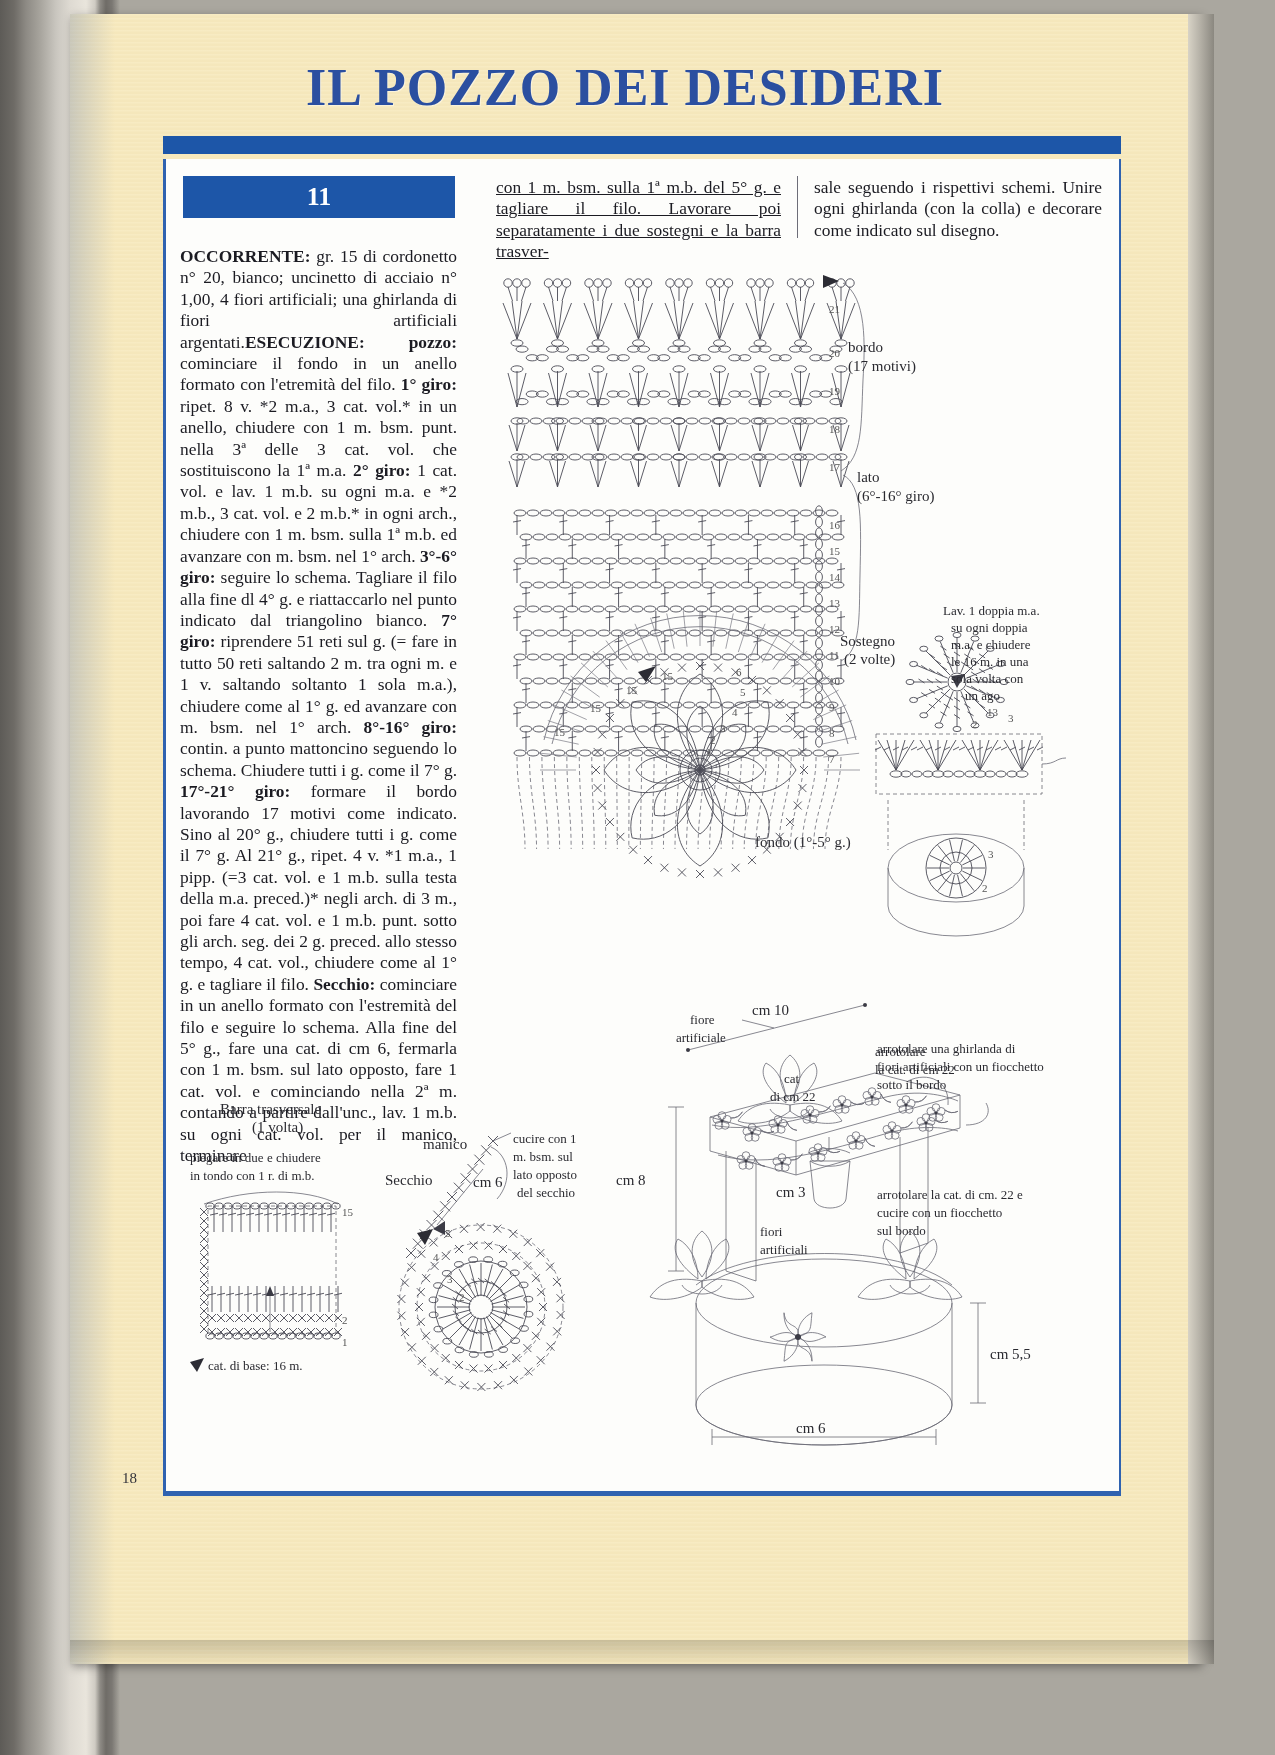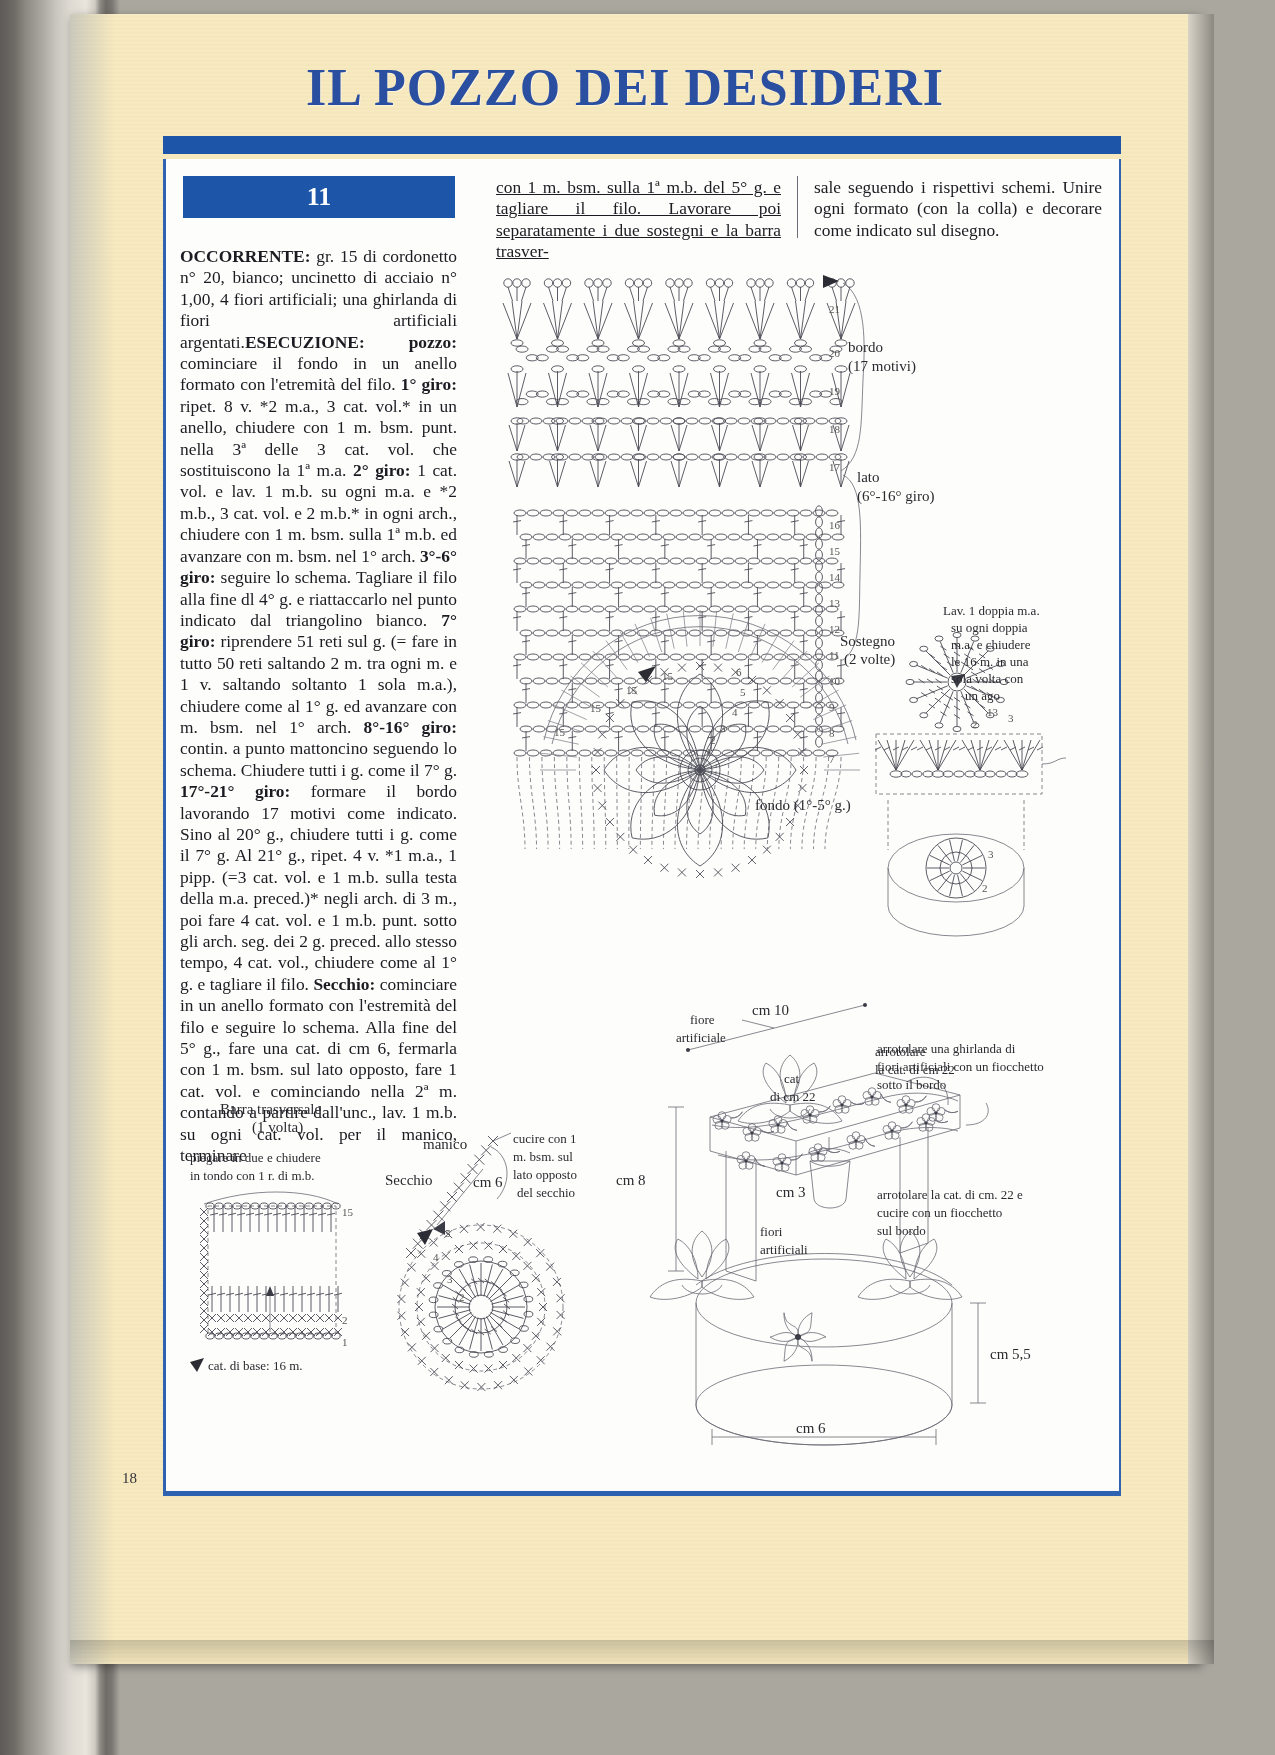--- a/index.html
+++ b/index.html
@@ -129,21 +129,21 @@
   <div class="num-badge">11</div>
 
   <div class="colrule a"></div>
 
   <div class="col col-left">
     <span id="leftcol"><b>OCCORRENTE:</b> gr. 15 di cordonetto n° 20, bianco; uncinetto di acciaio n° 1,00, 4 fiori artificiali; una ghirlanda di fiori artificiali argentati.<b>ESECUZIONE: pozzo:</b> cominciare il fondo in un anello formato con l'etremità del filo. <b>1° giro:</b> ripet. 8 v. *2 m.a., 3 cat. vol.* in un anello, chiudere con 1 m. bsm. punt. nella 3ª delle 3 cat. vol. che sostituiscono la 1ª m.a. <b>2° giro:</b> 1 cat. vol. e lav. 1 m.b. su ogni m.a. e *2 m.b., 3 cat. vol. e 2 m.b.* in ogni arch., chiudere con 1 m. bsm. sulla 1ª m.b. ed avanzare con m. bsm. nel 1° arch. <b>3°-6° giro:</b> seguire lo schema. Tagliare il filo alla fine dl 4° g. e riattaccarlo nel punto indicato dal triangolino bianco. <b>7° giro:</b> riprendere 51 reti sul g. (= fare in tutto 50 reti saltando 2 m. tra ogni m. e 1 v. saltando soltanto 1 sola m.a.), chiudere come al 1° g. ed avanzare con m. bsm. nel 1° arch. <b>8°-16° giro:</b> contin. a punto mattoncino seguendo lo schema. Chiudere tutti i g. come il 7° g. <b>17°-21° giro:</b> formare il bordo lavorando 17 motivi come indicato. Sino al 20° g., chiudere tutti i g. come il 7° g. Al 21° g., ripet. 4 v. *1 m.a., 1 pipp. (=3 cat. vol. e 1 m.b. sulla testa della m.a. preced.)* negli arch. di 3 m., poi fare 4 cat. vol. e 1 m.b. punt. sotto gli arch. seg. dei 2 g. preced. allo stesso tempo, 4 cat. vol., chiudere come al 1° g. e tagliare il filo. <b>Secchio:</b> cominciare in un anello formato con l'estremità del filo e seguire lo schema. Alla fine del 5° g., fare una cat. di cm 6, fermarla con 1 m. bsm. sul lato opposto, fare 1 cat. vol. e cominciando nella 2ª m. contando a partire dall'unc., lav. 1 m.b. su ogni cat. vol. per il manico, terminare</span>
   </div>
 
   <div class="col col-mid">con 1 m. bsm. sulla 1ª m.b. del 5° g. e tagliare il filo. Lavorare poi separatamente i due sostegni e la barra trasver-</div>
 
-  <div class="col col-right">sale seguendo i rispettivi schemi. Unire ogni formato (con la colla) e decorare come indicato sul disegno.</div>
+  <div class="col col-right">sale seguendo i rispettivi schemi. Unire ogni ghirlanda (con la colla) e decorare come indicato sul disegno.</div>
 
   <div class="dg" style="left:495px;top:275px;">
     <svg width="640" height="620" viewBox="0 0 640 620">
       <defs>
         <g id="dc">
           <line class="st2" x1="0" y1="0" x2="0" y2="26"></line>
           <line class="st2" x1="-4" y1="8" x2="4" y2="5"></line>
         </g>
         <g id="chlink">
             <ellipse class="ov" cx="0" cy="0" rx="6" ry="3.1"></ellipse>
@@ -1147,21 +1147,21 @@
           <text x="210" y="76" class="lbl xs">5</text>
           <text x="202" y="96" class="lbl xs">4</text>
           <text x="190" y="112" class="lbl xs">3</text>
           <text x="180" y="124" class="lbl xs">2</text>
           <text x="176" y="136" class="lbl xs">1</text>
         </g>
 
       <polygon points="108,52 126,46 116,62" fill="#2c2c34"></polygon>
     </svg>
   </div>
-  <div class="dg" style="left:755px;top:795px;">
+  <div class="dg" style="left:755px;top:832px;">
     <svg width="160" height="22">
         <text class="lbl" x="0" y="15">fondo (1°-5° g.)</text>
       </svg>
   </div>
 
   <div class="dg" style="left:840px;top:630px;">
     <svg width="120" height="44">
       <text class="lbl" x="0" y="16">Sostegno</text>
       <text class="lbl" x="4" y="34">(2 volte)</text>
     </svg>

